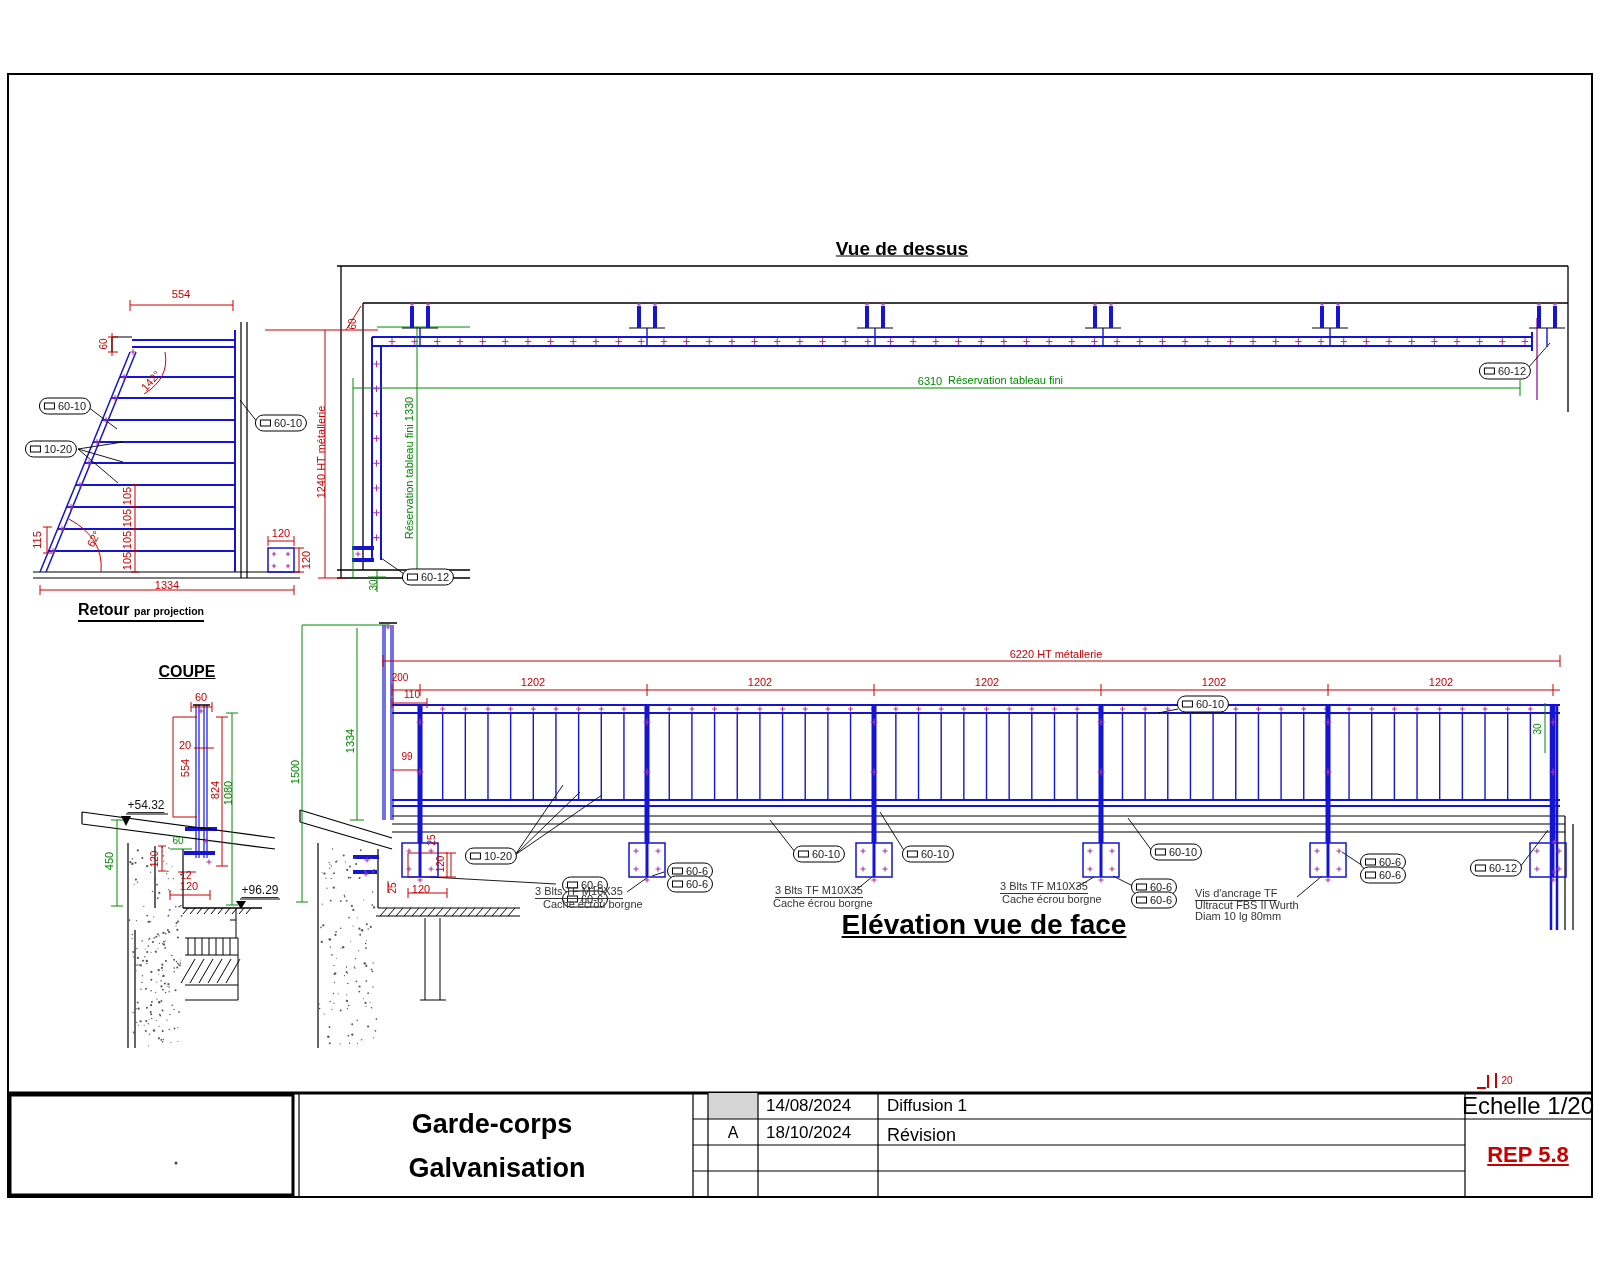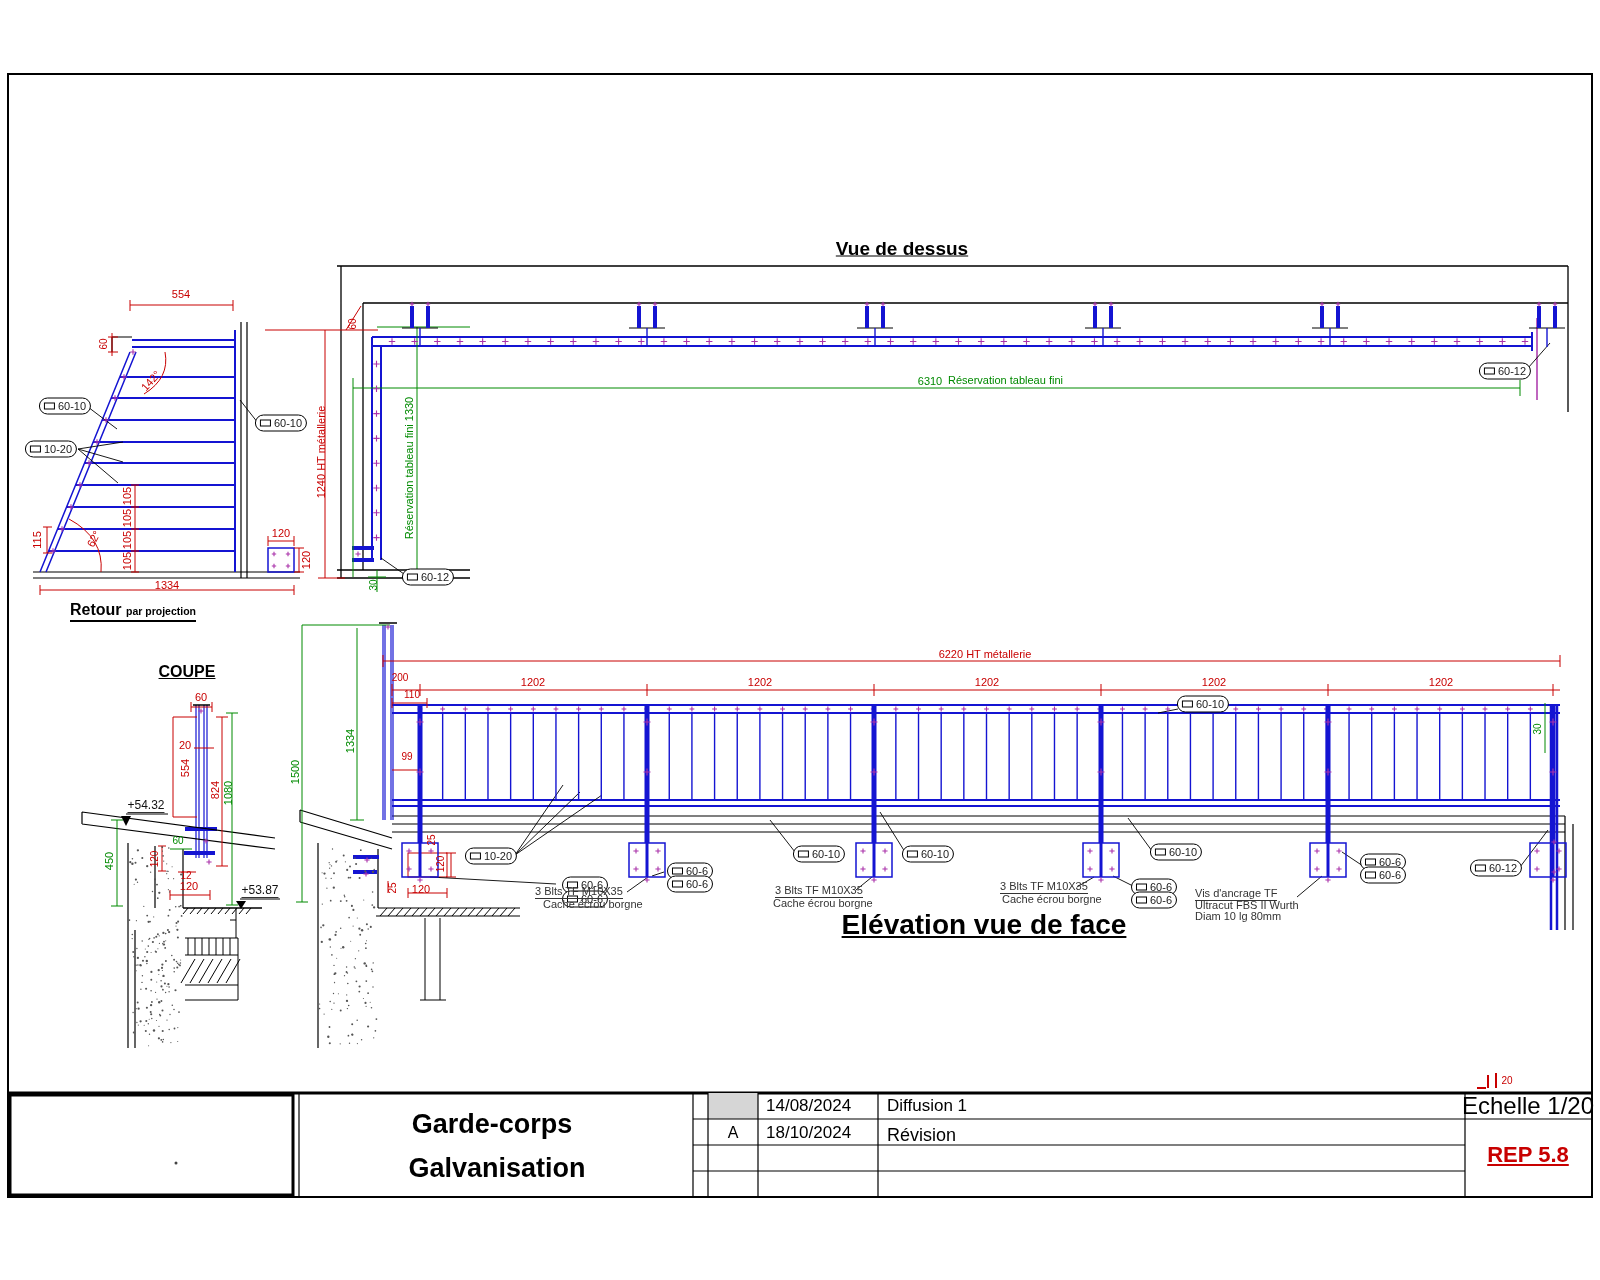--- a/index.html
+++ b/index.html
@@ -811,41 +811,41 @@
       <span>60-10</span>
     </span>
 <span class="bubble t ct" style="left:281px;top:423px">
       <span class="bicon"></span>
       <span>60-10</span>
     </span>
 <span class="bubble t ct" style="left:51px;top:449px">
       <span class="bicon"></span>
       <span>10-20</span>
     </span>
-<div class="t" style="left:70px;top:602px;border-bottom:2px solid #000;padding-bottom:2px">
+<div class="t" style="left:78px;top:602px;border-bottom:2px solid #000;padding-bottom:2px">
   <span class="b" style="font-size:16px">Retour</span>
   <span class="b" style="font-size:10.5px">par projection</span>
 </div>
 
 <span class="t ct b u" style="left:187px;top:672px;font-size:16px">COUPE</span>
 <span class="t ct red dim" style="left:201px;top:697px">60</span>
 <span class="t ct red dim" style="left:185px;top:745px">20</span>
 <span class="t rot red dim" style="left:185px;top:768px">554</span>
 <span class="t rot red dim" style="left:215px;top:790px">824</span>
 <span class="t rot green dim" style="left:228px;top:793px">1080</span>
 <span class="t ct lvl unl" style="left:146px;top:806px">+54.32</span>
 <span class="t rot green dim" style="left:109px;top:861px">450</span>
 <span class="t ct green sm" style="left:178px;top:841px">60</span>
 <span class="t rot red sm" style="left:155px;top:859px">120</span>
 <span class="t ct red sm" style="left:186px;top:876px">12</span>
 <span class="t ct red dim" style="left:189px;top:886px">120</span>
-<span class="t ct lvl unl" style="left:260px;top:891px">+53.87</span>
+<span class="t ct lvl unl" style="left:260px;top:891px">+96.29</span>
 
 <span class="t ct b u" style="left:984px;top:925px;font-size:28px">Elévation vue de face</span>
-<span class="t ct red dim" style="left:985px;top:654px">6220   HT métallerie</span>
+<span class="t ct red dim" style="left:1056px;top:654px">6220   HT métallerie</span>
 <span class="t ct red dim" style="left:533px;top:682px">1202</span>
 <span class="t ct red dim" style="left:760px;top:682px">1202</span>
 <span class="t ct red dim" style="left:987px;top:682px">1202</span>
 <span class="t ct red dim" style="left:1214px;top:682px">1202</span>
 <span class="t ct red dim" style="left:1441px;top:682px">1202</span>
 <span class="t ct red sm" style="left:400px;top:678px">200</span>
 <span class="t ct red sm" style="left:412px;top:695px">110</span>
 <span class="t ct red sm" style="left:407px;top:757px">99</span>
 <span class="t rot red sm" style="left:432px;top:840px">25</span>
 <span class="t rot red sm" style="left:441px;top:864px">120</span>

